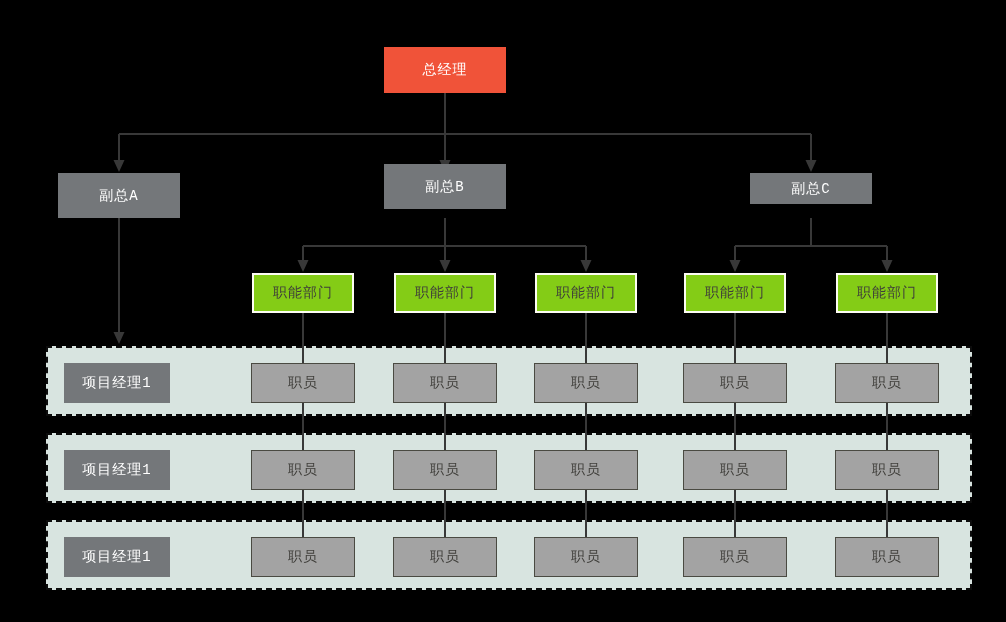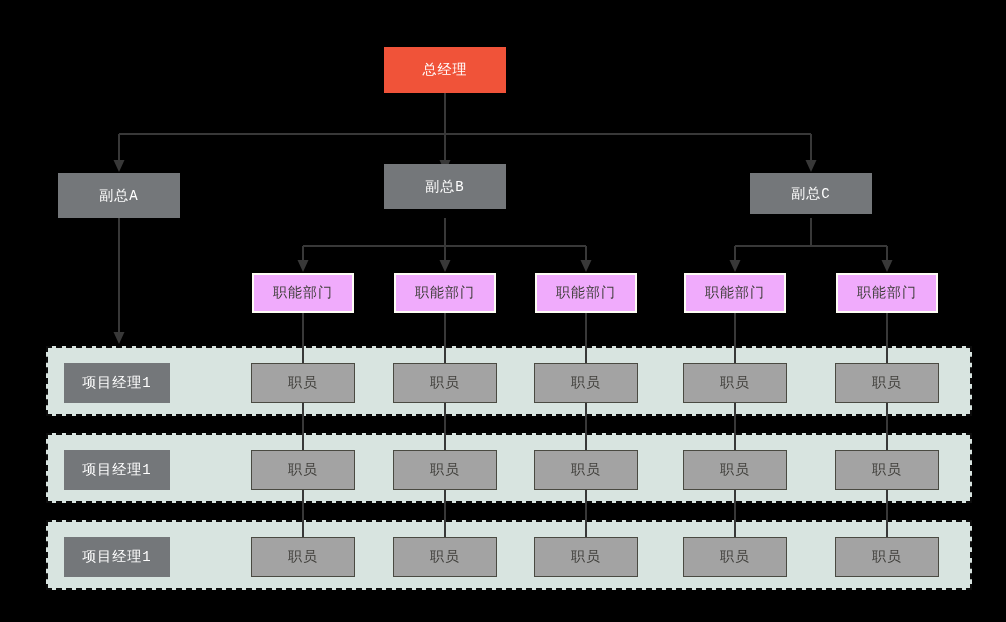--- a/index.html
+++ b/index.html
@@ -29,21 +29,21 @@
     background: #f05339;
     color: #ffffff;
     text-align: right;
   }
   .node-vp, .node-pm {
     background: #74777a;
     color: #ffffff;
     font-family: Liberation Mono, monospace;
   }
   .node-dept {
-    background: #f0abfc;
+    background: #84cc16;
     color: #3f3e3a;
     border: 2px solid #fdfcf3;
   }
   .node-staff {
     background: #a3a3a3;
     color: #3f3e3a;
     border: 1.5px solid #4a4a42;
   }
   .band {
     position: absolute;
@@ -114,21 +114,21 @@
     <path d="M445 313 V552"></path>
     <path d="M586 313 V552"></path>
     <path d="M735 313 V552"></path>
     <path d="M887 313 V552"></path>
   </svg>
 
   <div class="node node-root" style="left:384px;top:47px;width:122px;height:46px">总经理</div>
 
   <div class="node node-vp" style="left:58px;top:173px;width:122px;height:45px">副总A</div>
   <div class="node node-vp" style="left:384px;top:164px;width:122px;height:45px">副总B</div>
-  <div class="node node-vp" style="left:750px;top:173px;width:122px;height:41px">副总C</div>
+  <div class="node node-vp" style="left:750px;top:173px;width:122px;height:31px">副总C</div>
 
   <div class="node node-dept" style="left:252px;top:273px;width:102px;height:40px">职能部门</div>
   <div class="node node-dept" style="left:394px;top:273px;width:102px;height:40px">职能部门</div>
   <div class="node node-dept" style="left:535px;top:273px;width:102px;height:40px">职能部门</div>
   <div class="node node-dept" style="left:684px;top:273px;width:102px;height:40px">职能部门</div>
   <div class="node node-dept" style="left:836px;top:273px;width:102px;height:40px">职能部门</div>
 
   <div class="node node-pm" style="left:64px;top:363px;width:106px;height:40px">项目经理1</div>
   <div class="node node-staff" style="left:251px;top:363px;width:104px;height:40px">职员</div>
   <div class="node node-staff" style="left:393px;top:363px;width:104px;height:40px">职员</div>

